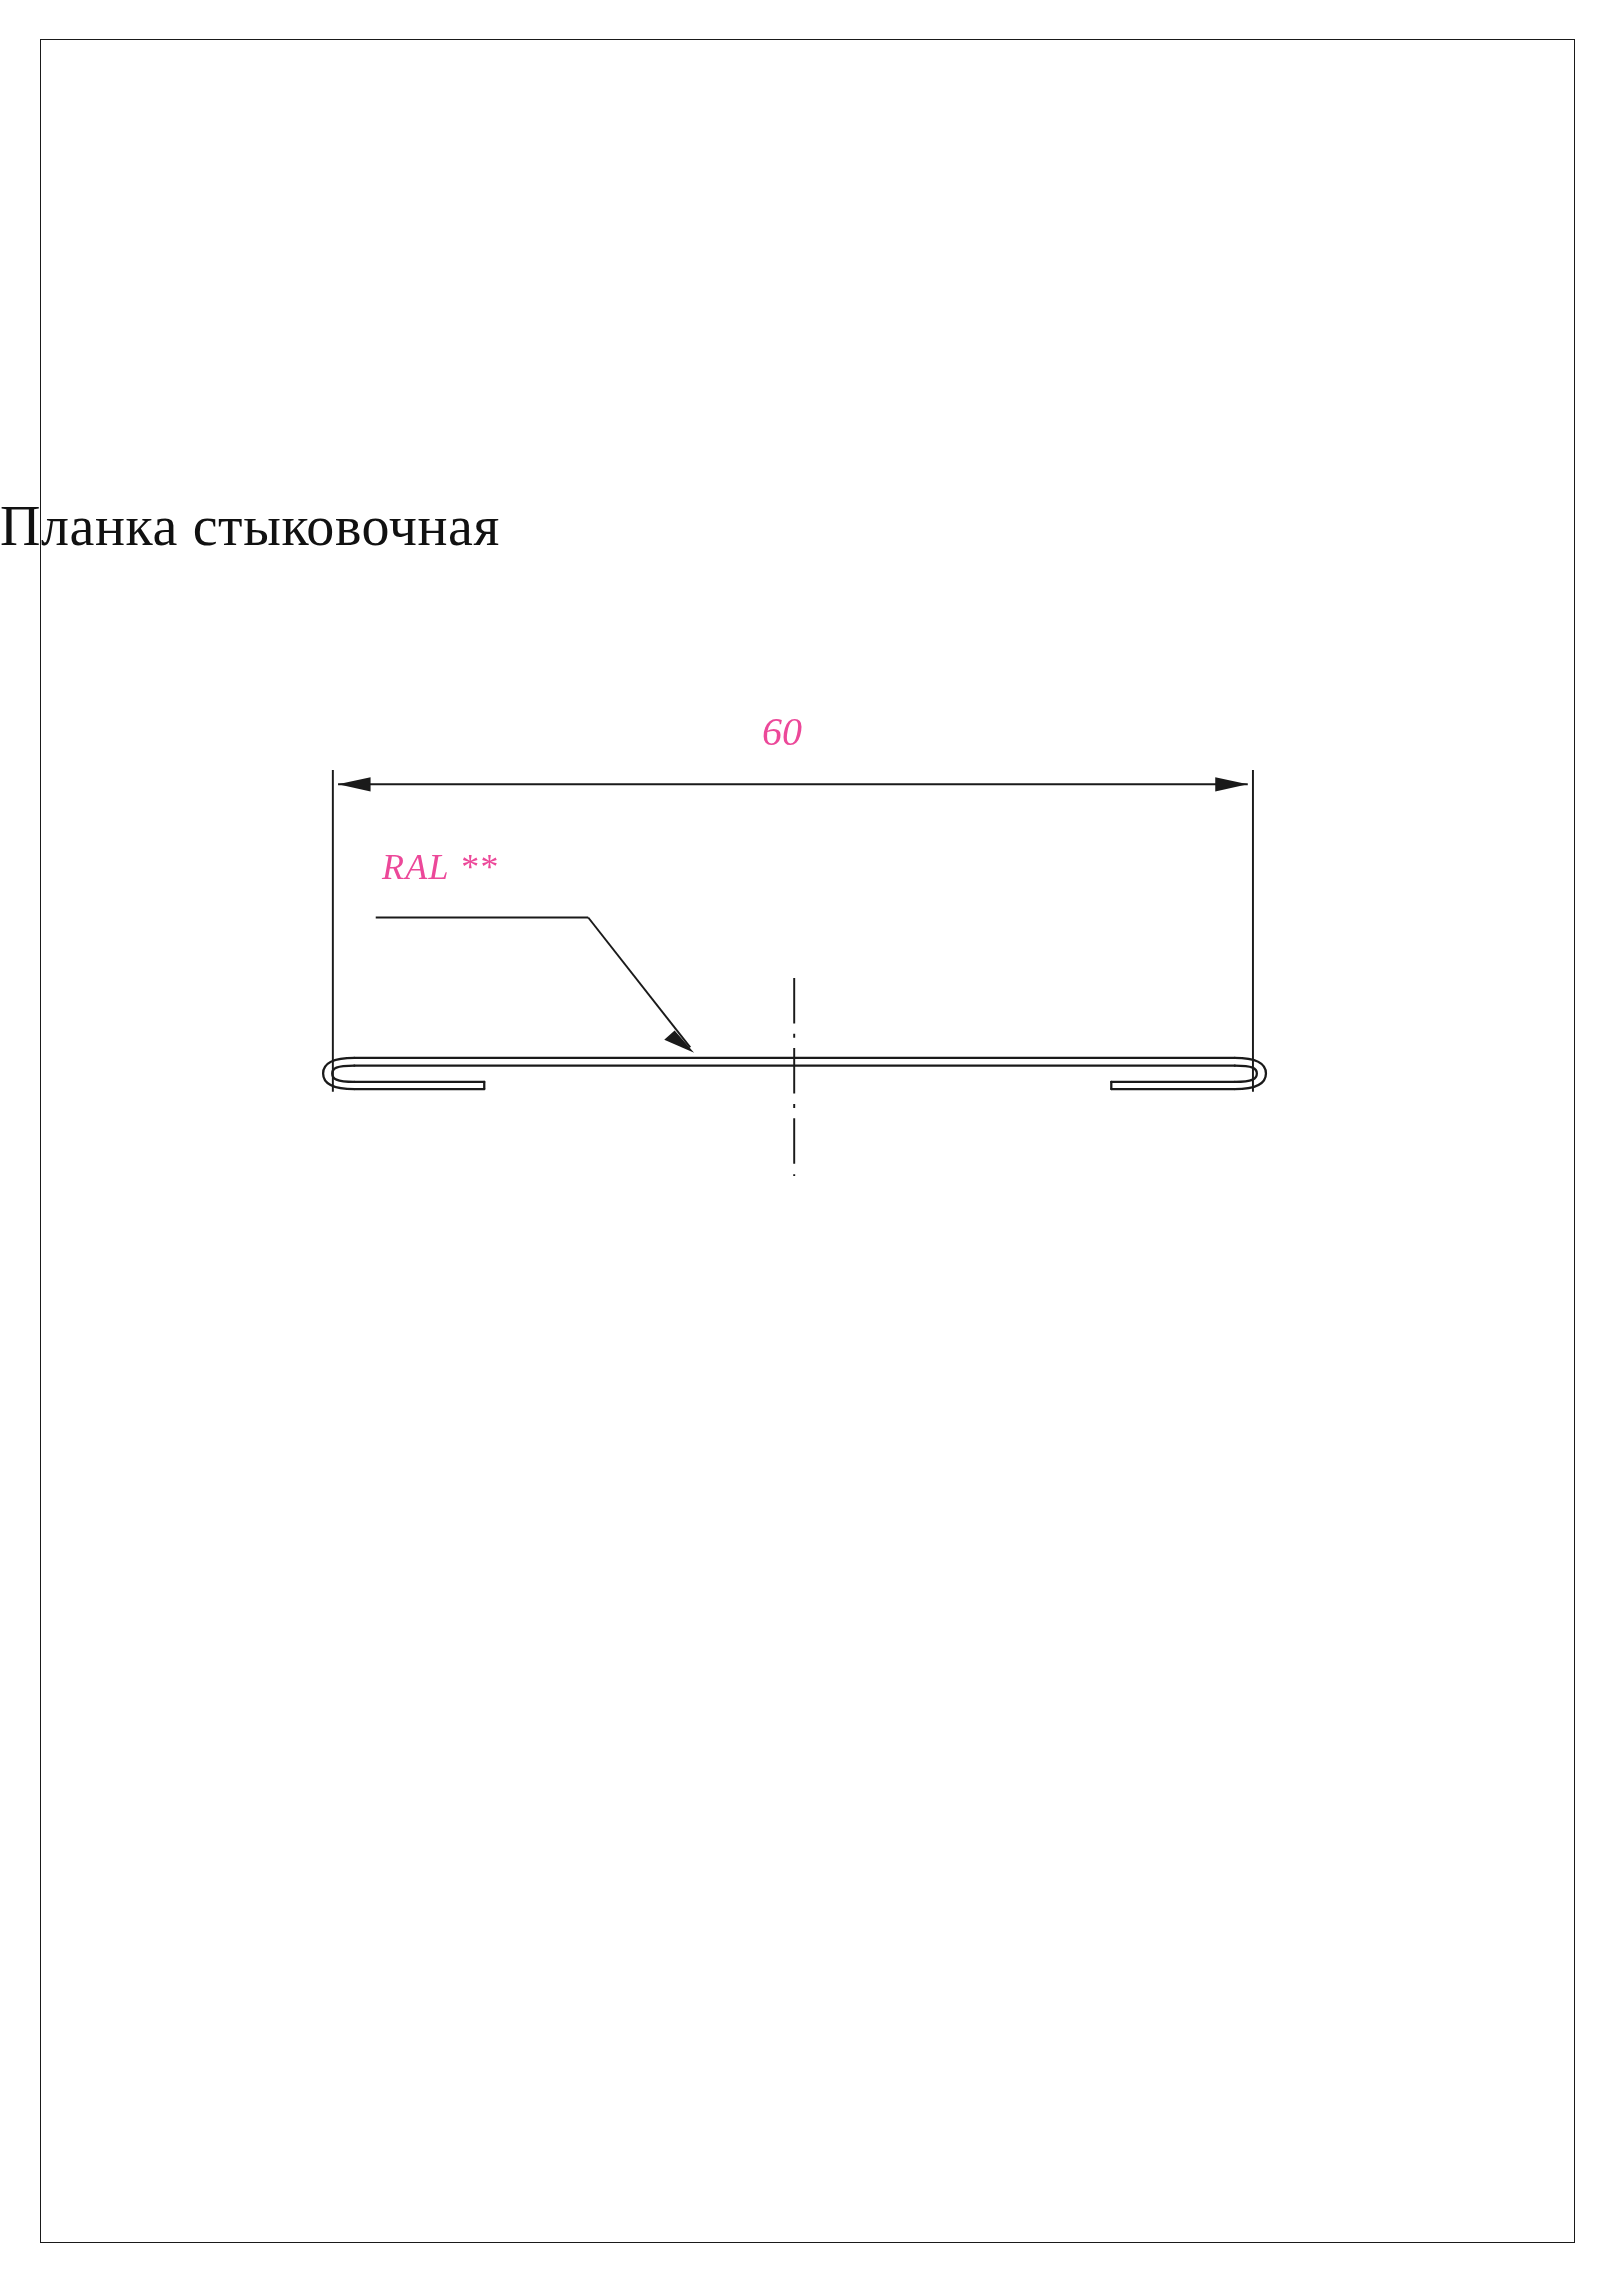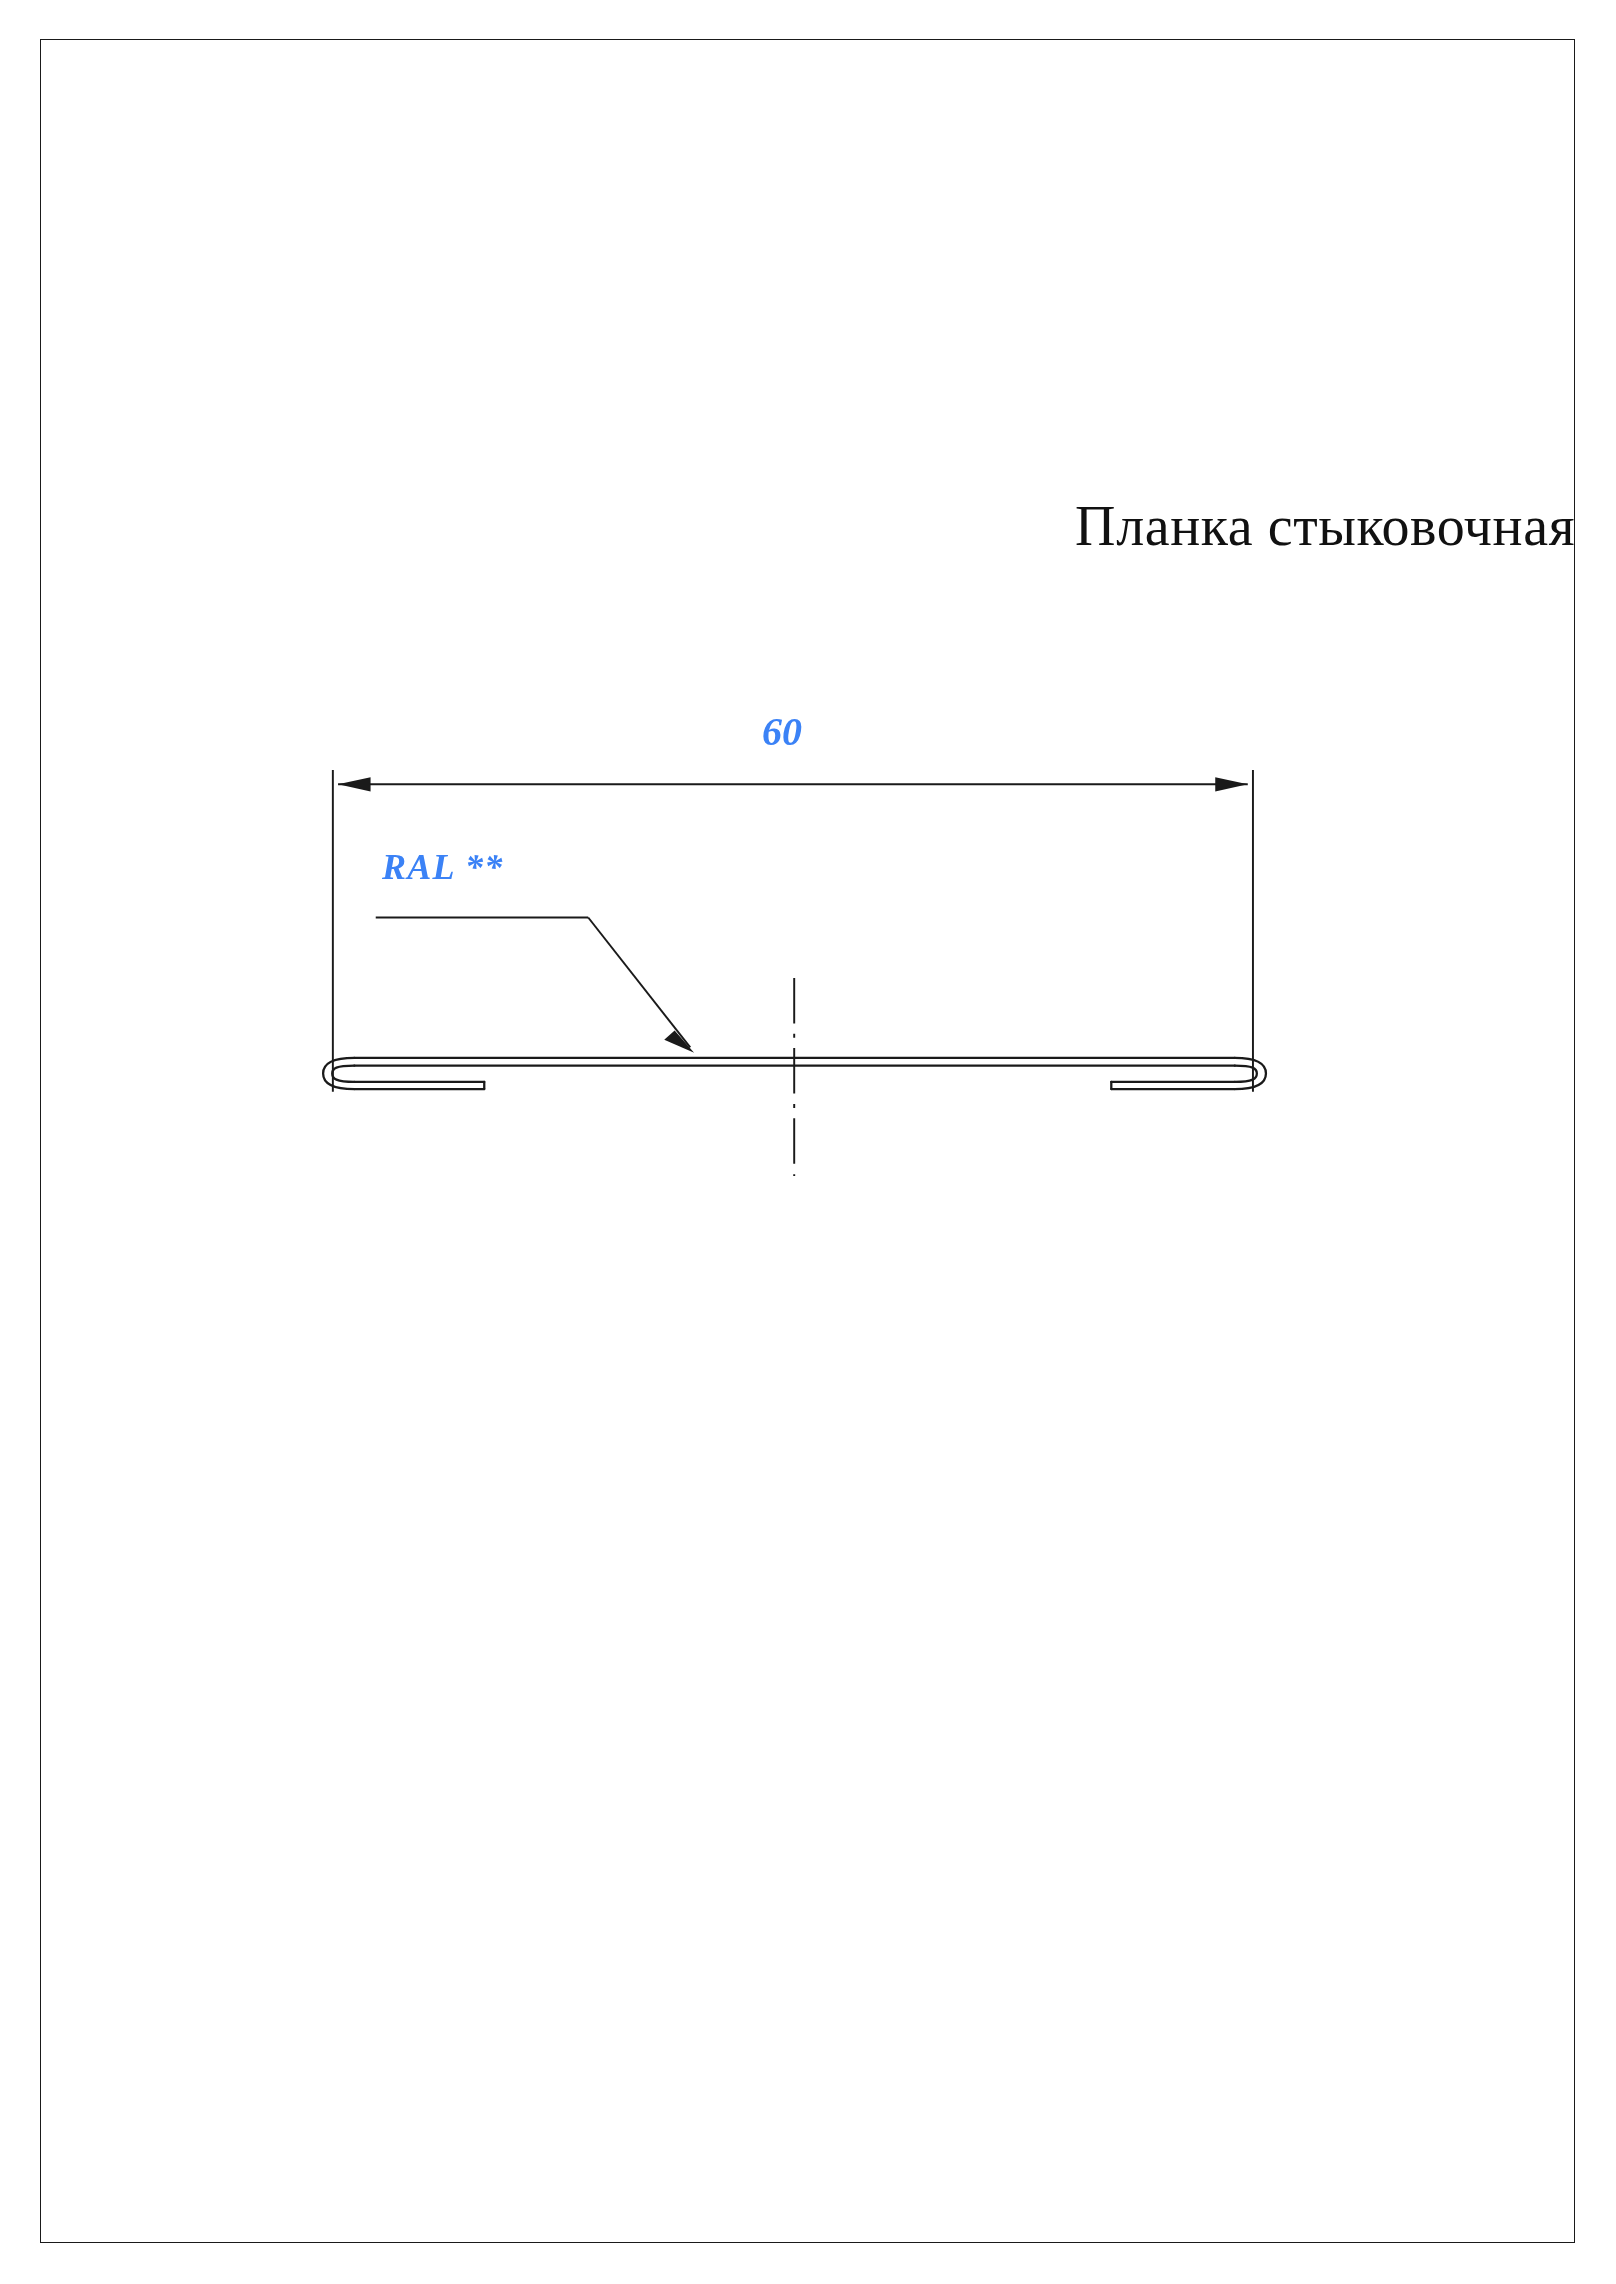--- a/index.html
+++ b/index.html
@@ -29,41 +29,40 @@
     width: 1535px;
     height: 2204px;
     border: 1.9px solid #1a1a1a;
     box-sizing: border-box;
   }
   .drawing-title {
     position: absolute;
     left: 0;
     top: 494px;
     width: 1575px;
-    text-align: right;
+    text-align: left;
     font-family: "Liberation Serif", serif;
     font-size: 56px;
     letter-spacing: 0.6px;
     color: #111111;
     white-space: nowrap;
   }
   .drawing-svg {
     position: absolute;
     left: 0;
     top: 0;
     width: 1617px;
     height: 2284px;
   }
   .dim-label {
     position: absolute;
     font-family: "Liberation Serif", serif;
     font-style: italic;
     font-size: 40px;
-    color: #3b82f6;
-    font-weight: bold;
+    color: #ec4899;
   }
   .dim-width-label {
     left: 762px;
     top: 708px;
   }
   .ral-label {
     left: 382px;
     top: 846px;
     font-size: 36px;
     letter-spacing: 1.3px;

